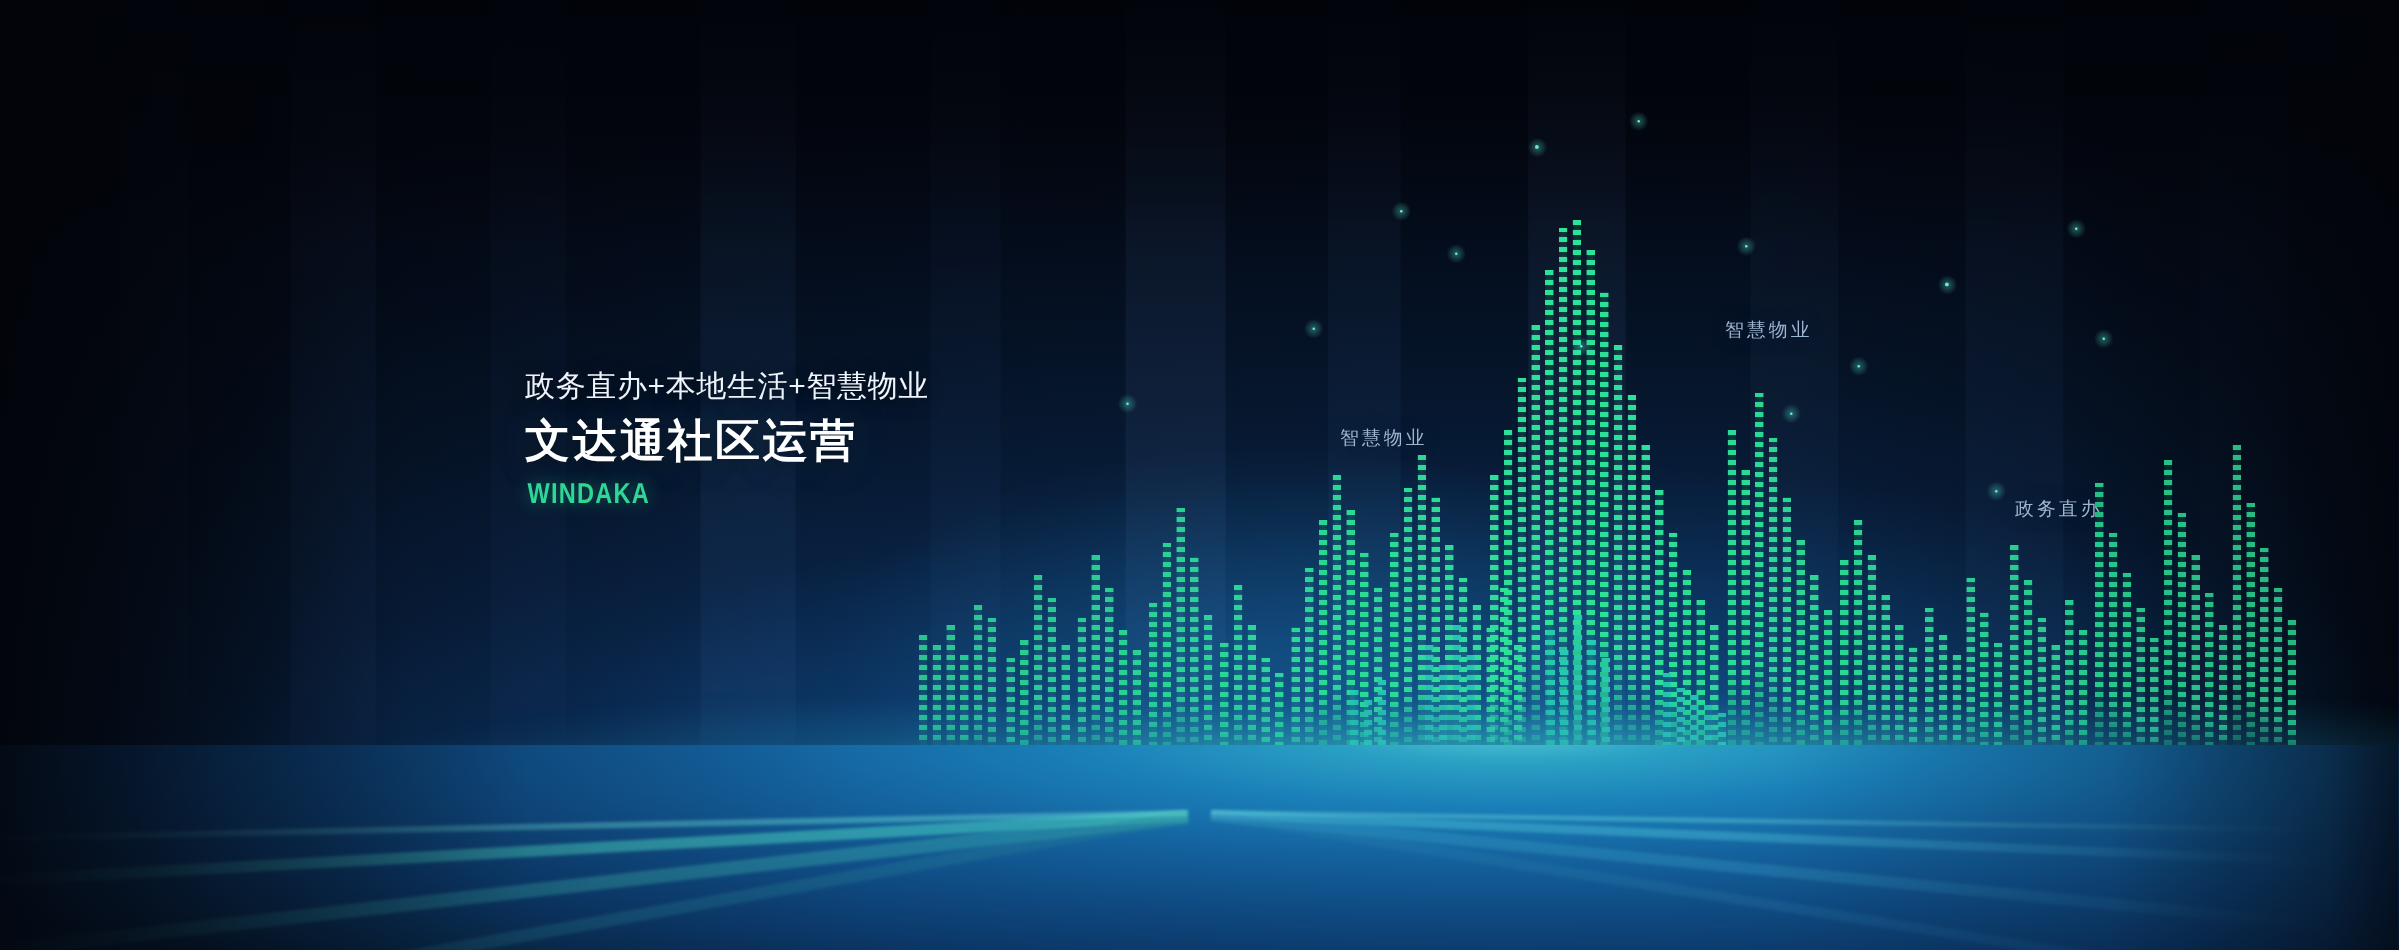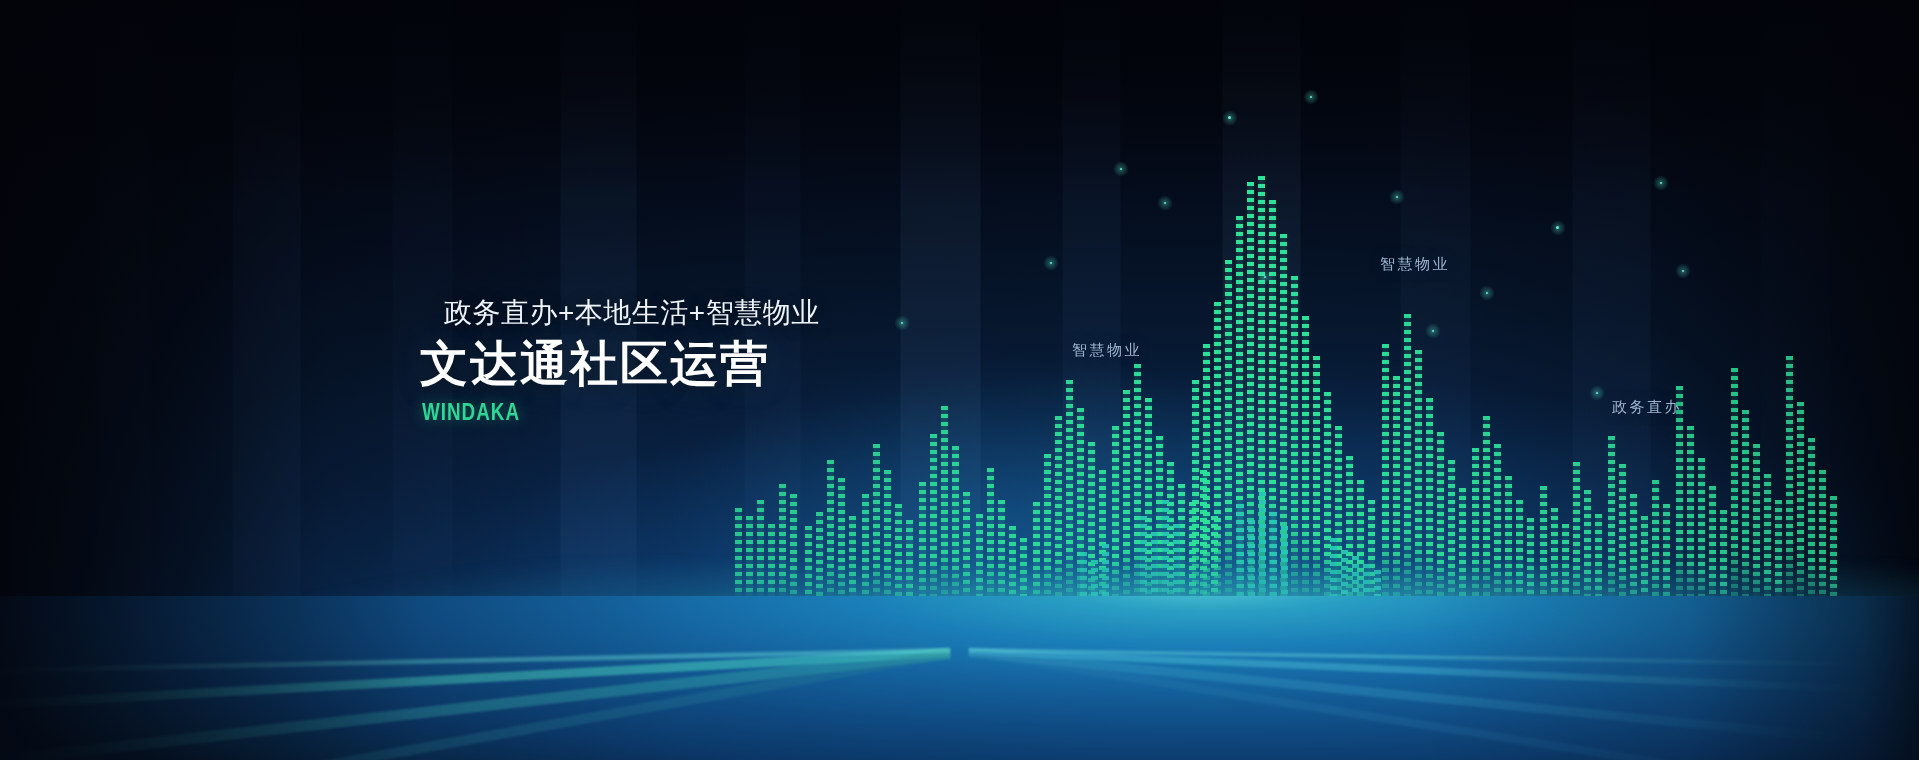--- a/index.html
+++ b/index.html
@@ -173,32 +173,31 @@
   }
 
   
   #copy {
     position: absolute;
     left: 420px;
     top: 296px;
     z-index: 30;
   }
   #kicker {
-    font-size: 28px;
+    font-size: 24px;
     line-height: 1.18;
     color: #eef4fb;
     font-weight: 400;
     letter-spacing: .5px;
     text-shadow: 0 2px 14px rgba(0,0,0,.55);
     white-space: nowrap;
-    margin-left: 24px;
   }
   #headline {
     margin-top: 10px;
-    font-size: 48px;
+    font-size: 36px;
     line-height: 1.06;
     font-weight: 700;
     color: #ffffff;
     letter-spacing: 2px;
     text-shadow: 0 3px 18px rgba(0,0,0,.6), 0 0 34px rgba(110,180,255,.22);
     white-space: nowrap;
   }
   #wordmark {
     margin-top: 9px;
     margin-left: 2px;

